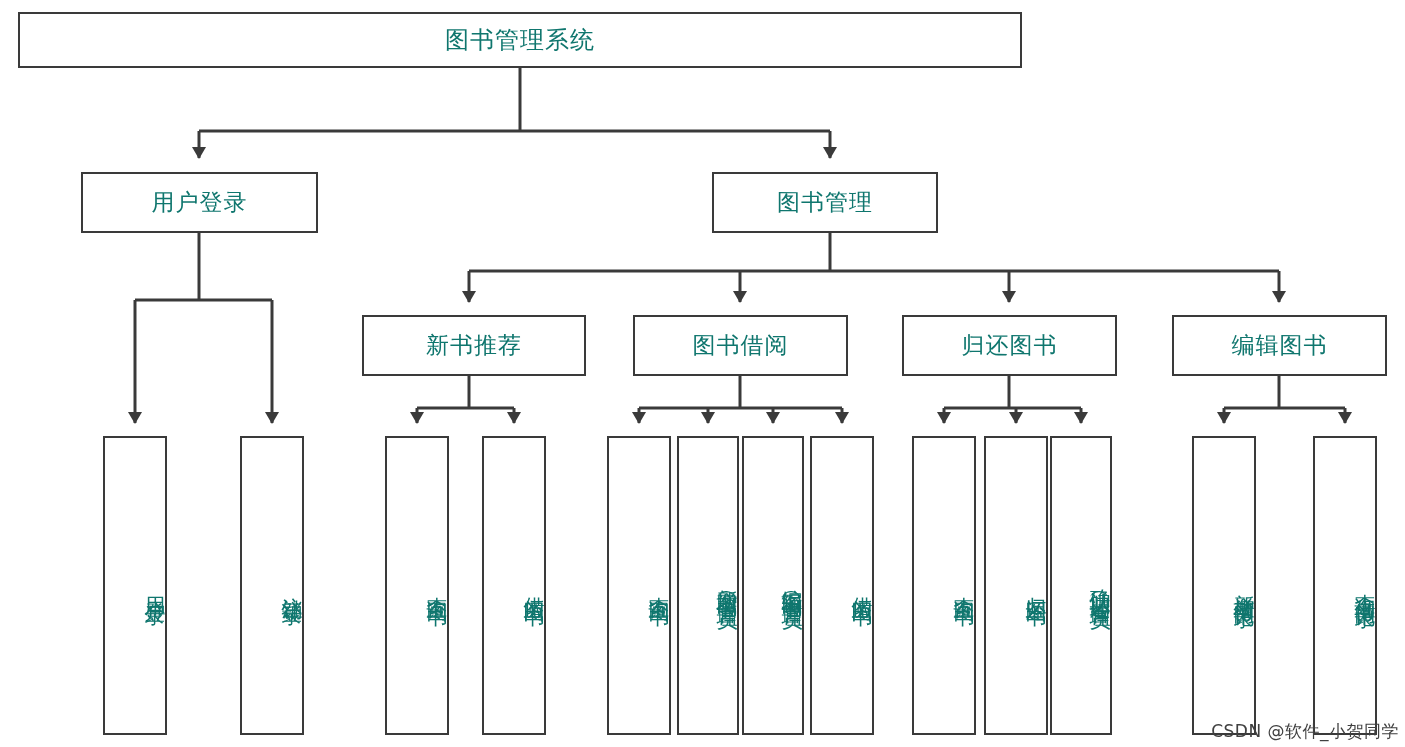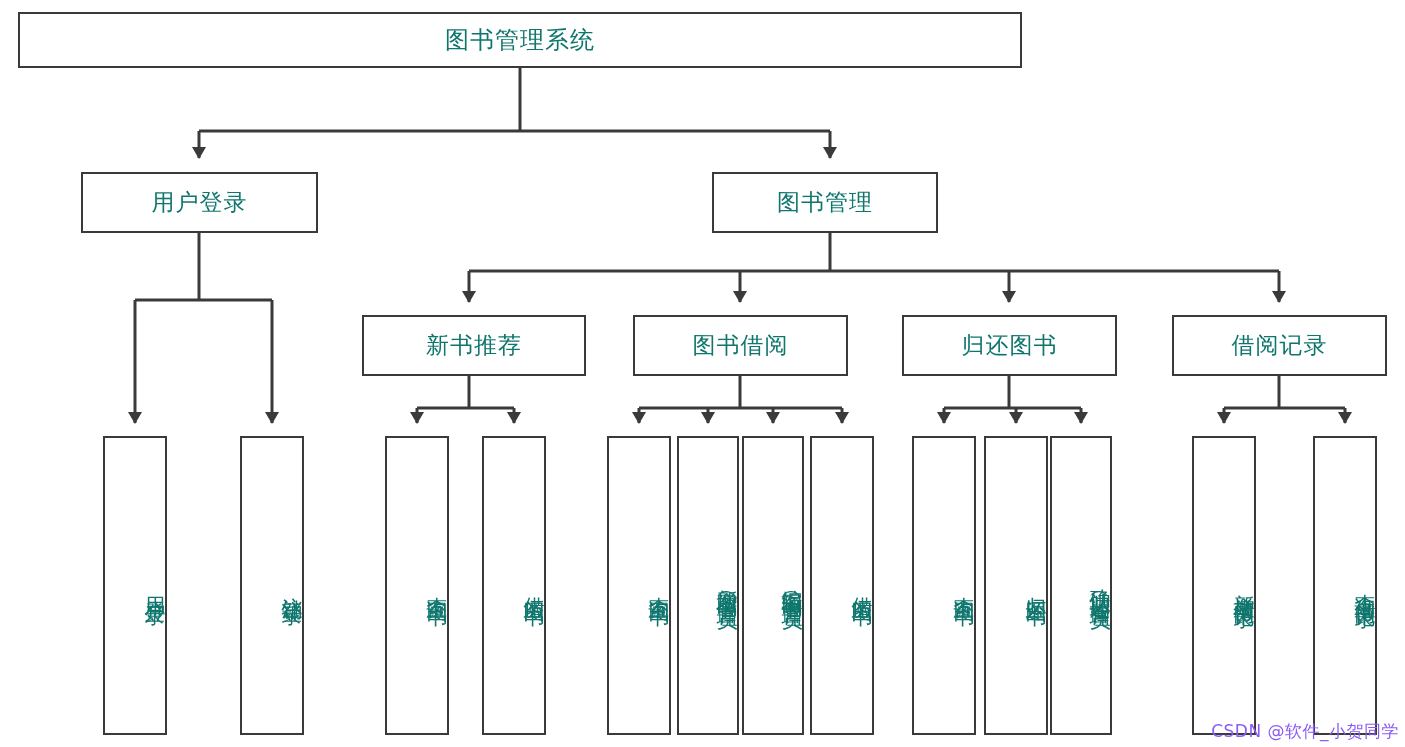--- a/index.html
+++ b/index.html
@@ -57,21 +57,21 @@
     white-space: nowrap;
   }
   .node.root {
     font-size: 24px;
   }
   #watermark {
     position: absolute;
     right: 6px;
     bottom: 4px;
     font-size: 17px;
-    color: #8b5cf6;
+    color: #404040;
     letter-spacing: 0.5px;
     z-index: 5;
     white-space: nowrap;
   }
 </style>
 </head>
 <body>
 
 <div id="canvas">
 
@@ -126,21 +126,21 @@
   </svg>
 
   <div class="node horiz root" style="left:18px; top:12px; width:1004px; height:56px;">图书管理系统</div>
 
   <div class="node horiz" style="left:81px; top:172px; width:237px; height:61px;">用户登录</div>
   <div class="node horiz" style="left:712px; top:172px; width:226px; height:61px;">图书管理</div>
 
   <div class="node horiz" style="left:362px; top:315px; width:224px; height:61px;">新书推荐</div>
   <div class="node horiz" style="left:633px; top:315px; width:215px; height:61px;">图书借阅</div>
   <div class="node horiz" style="left:902px; top:315px; width:215px; height:61px;">归还图书</div>
-  <div class="node horiz" style="left:1172px; top:315px; width:215px; height:61px;">借阅记录</div>
+  <div class="node horiz" style="left:1172px; top:315px; width:215px; height:61px;">编辑图书</div>
 
   <div class="node vert" style="left:103px; top:436px; width:64px; height:299px;">
     <span class="vlabel">用户登录</span>
   </div>
   <div class="node vert" style="left:240px; top:436px; width:64px; height:299px;">
     <span class="vlabel">注销登录</span>
   </div>
 
   <div class="node vert" style="left:385px; top:436px; width:64px; height:299px;">
     <span class="vlabel">查询图书</span>

